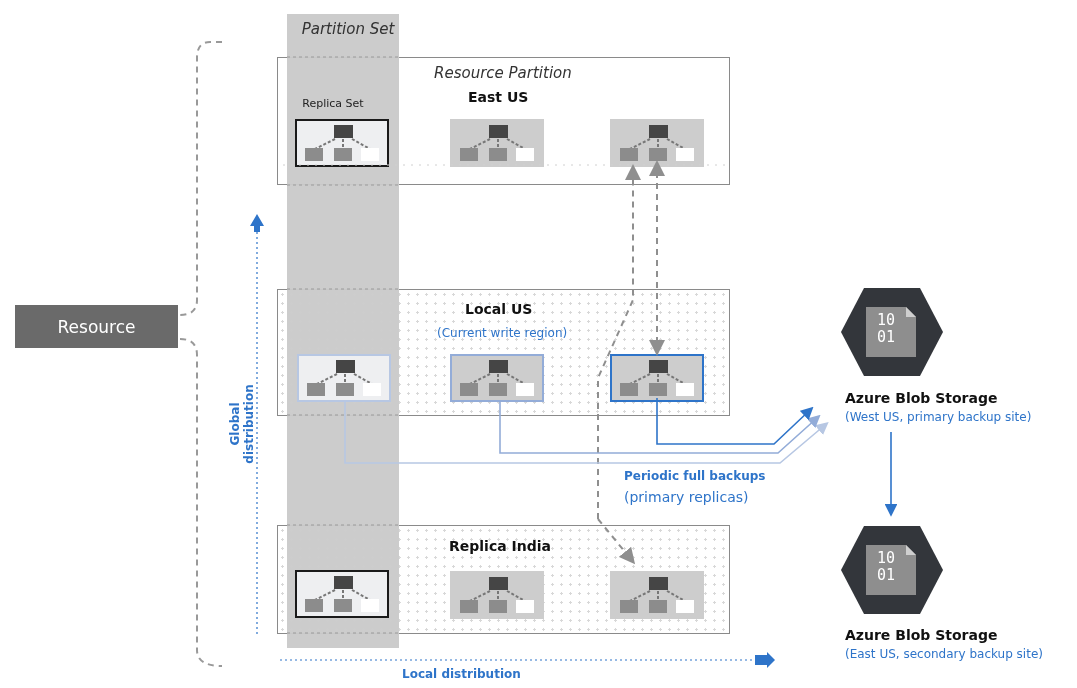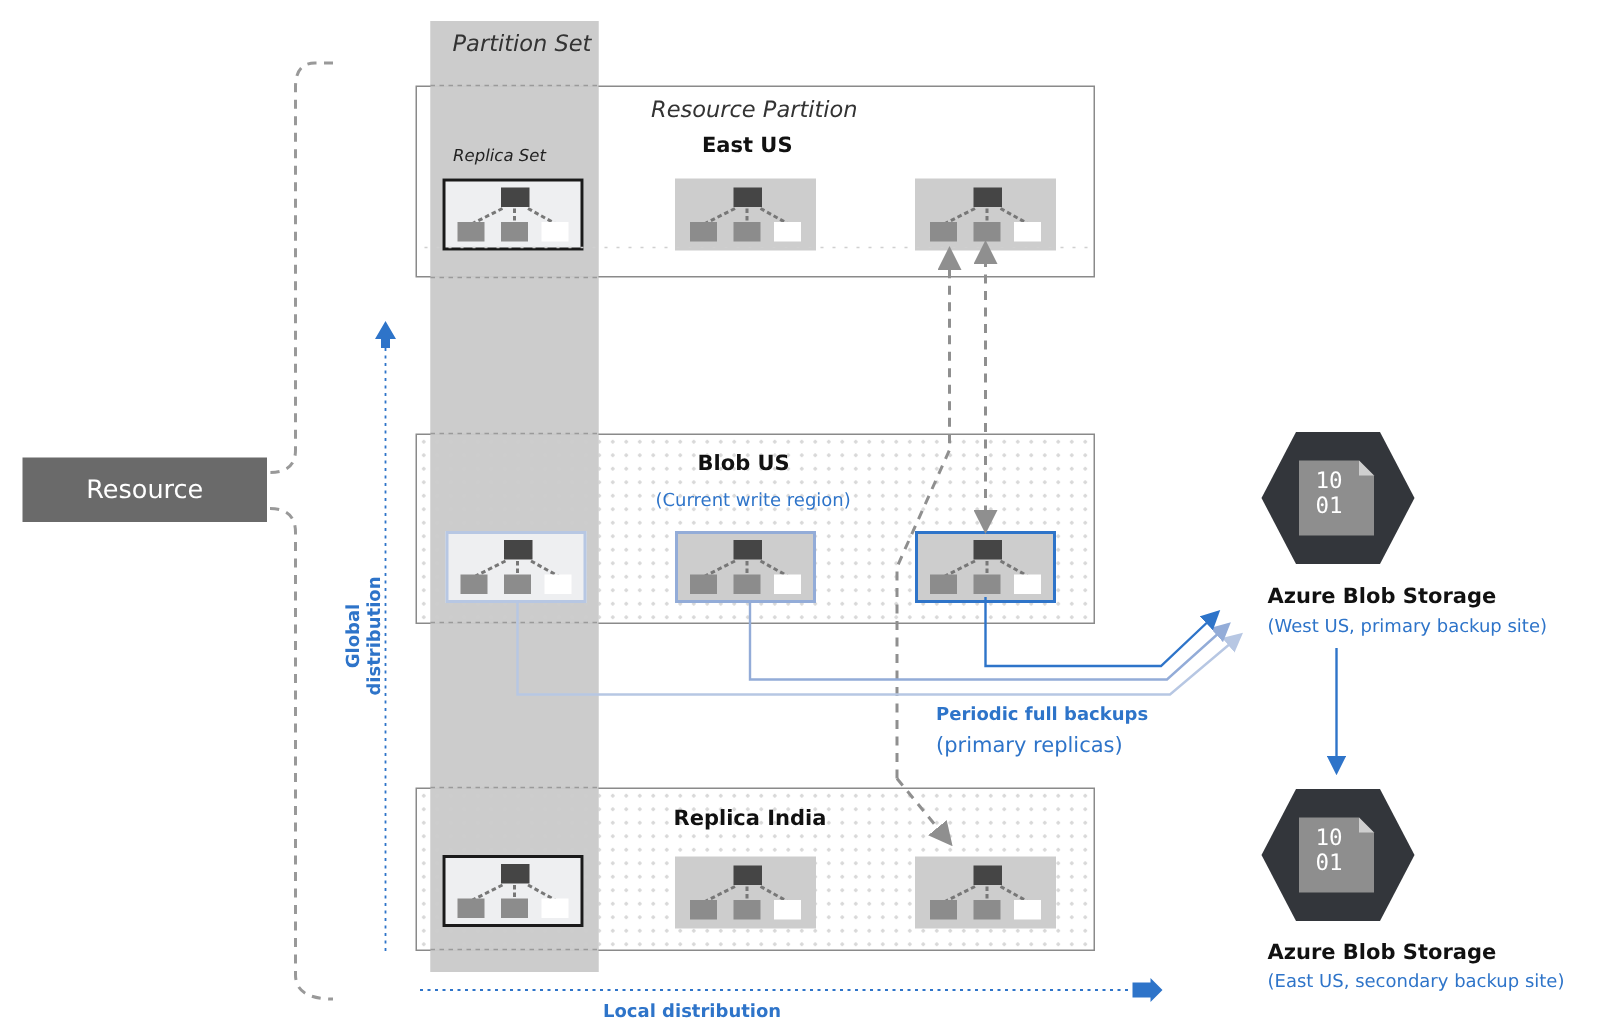--- a/index.html
+++ b/index.html
@@ -9,21 +9,21 @@
   #diagram { position:absolute; left:0; top:0; }
   .partition-col { position:absolute; left:287px; top:14px; width:112px; height:634px; background:#cccccc; }
   .partition-title { position:absolute; left:287px; top:20px; width:96px; text-align:center;
                      font-style:italic; font-size:15px; color:#333;margin-left:13px; }
   .region { position:absolute; left:277px; width:453px; border:1px solid #8a8a8a; box-sizing:border-box;
             background-image: radial-gradient(#d8d8d8 1px, transparent 1.2px); background-size:9px 9px; }
   .region.east { background-image:none; }
   .res-title { position:absolute; left:434px; top:64px; font-style:italic; font-size:15px; color:#333; }
   .region-name { position:absolute; font-weight:bold; font-size:14px; color:#111; }
   .region-sub { position:absolute; font-size:12px; color:#2e74c9; }
-  .replica-label { position:absolute; left:287px; top:97px; width:92px; text-align:center; font-style:italic; font-size:11px; color:#222; }
+  .replica-label { position:absolute; left:287px; top:97px; width:92px; text-align:center; font-size:11px; color:#222; }
   .replica { position:absolute; width:94px; height:48px; box-sizing:border-box; background:#cdcdcd; }
   .replica.sel { background:#eeeff1; border:2px solid #1a1a1a; }
   .replica.blue-light { background:#eeeff1; border:2px solid #b7c7e3; }
   .replica.blue-mid { background:#cdcdcd; border:2px solid #93acd8; }
   .replica.blue-dark { background:#cdcdcd; border:2px solid #2e74c9; }
   .container-box { position:absolute; left:15px; top:305px; width:163px; height:43px; background:#6a6a6a;
                    color:#fff; font-size:17px; display:flex; align-items:center; justify-content:center; }
   .axis-label { position:absolute; color:#2e74c9; font-weight:bold; font-size:12px; }
   .global-label { left:196px; top:406px; transform:rotate(-90deg); transform-origin:center; width:100px; text-align:center; }
   .blob-title { position:absolute; font-weight:bold; font-size:14px; color:#111; }
@@ -41,21 +41,21 @@
 <div class="region" style="top:289px;height:127px;"></div>
 <div class="region" style="top:525px;height:109px;"></div>
 
 <div class="partition-col" style="background:rgba(204,204,204,0.92);"></div>
 <div class="partition-title">Partition Set</div>
 
 <div class="res-title">Resource Partition</div>
 <div class="replica-label">Replica Set</div>
 
 <div class="region-name" style="left:468px;top:89px;">East US</div>
-<div class="region-name" style="left:465px;top:301px;">Blob US</div>
+<div class="region-name" style="left:465px;top:301px;">Local US</div>
 <div class="region-sub" style="left:437px;top:326px;">(Current write region)</div>
 <div class="region-name" style="left:449px;top:538px;">Replica India</div>
 
 <div class="replica sel" style="left:295px;top:119px;"></div>
 <div class="replica" style="left:450px;top:119px;"></div>
 <div class="replica" style="left:610px;top:119px;"></div>
 
 <div class="replica blue-light" style="left:297px;top:354px;"></div>
 <div class="replica blue-mid" style="left:450px;top:354px;"></div>
 <div class="replica blue-dark" style="left:610px;top:354px;"></div>

